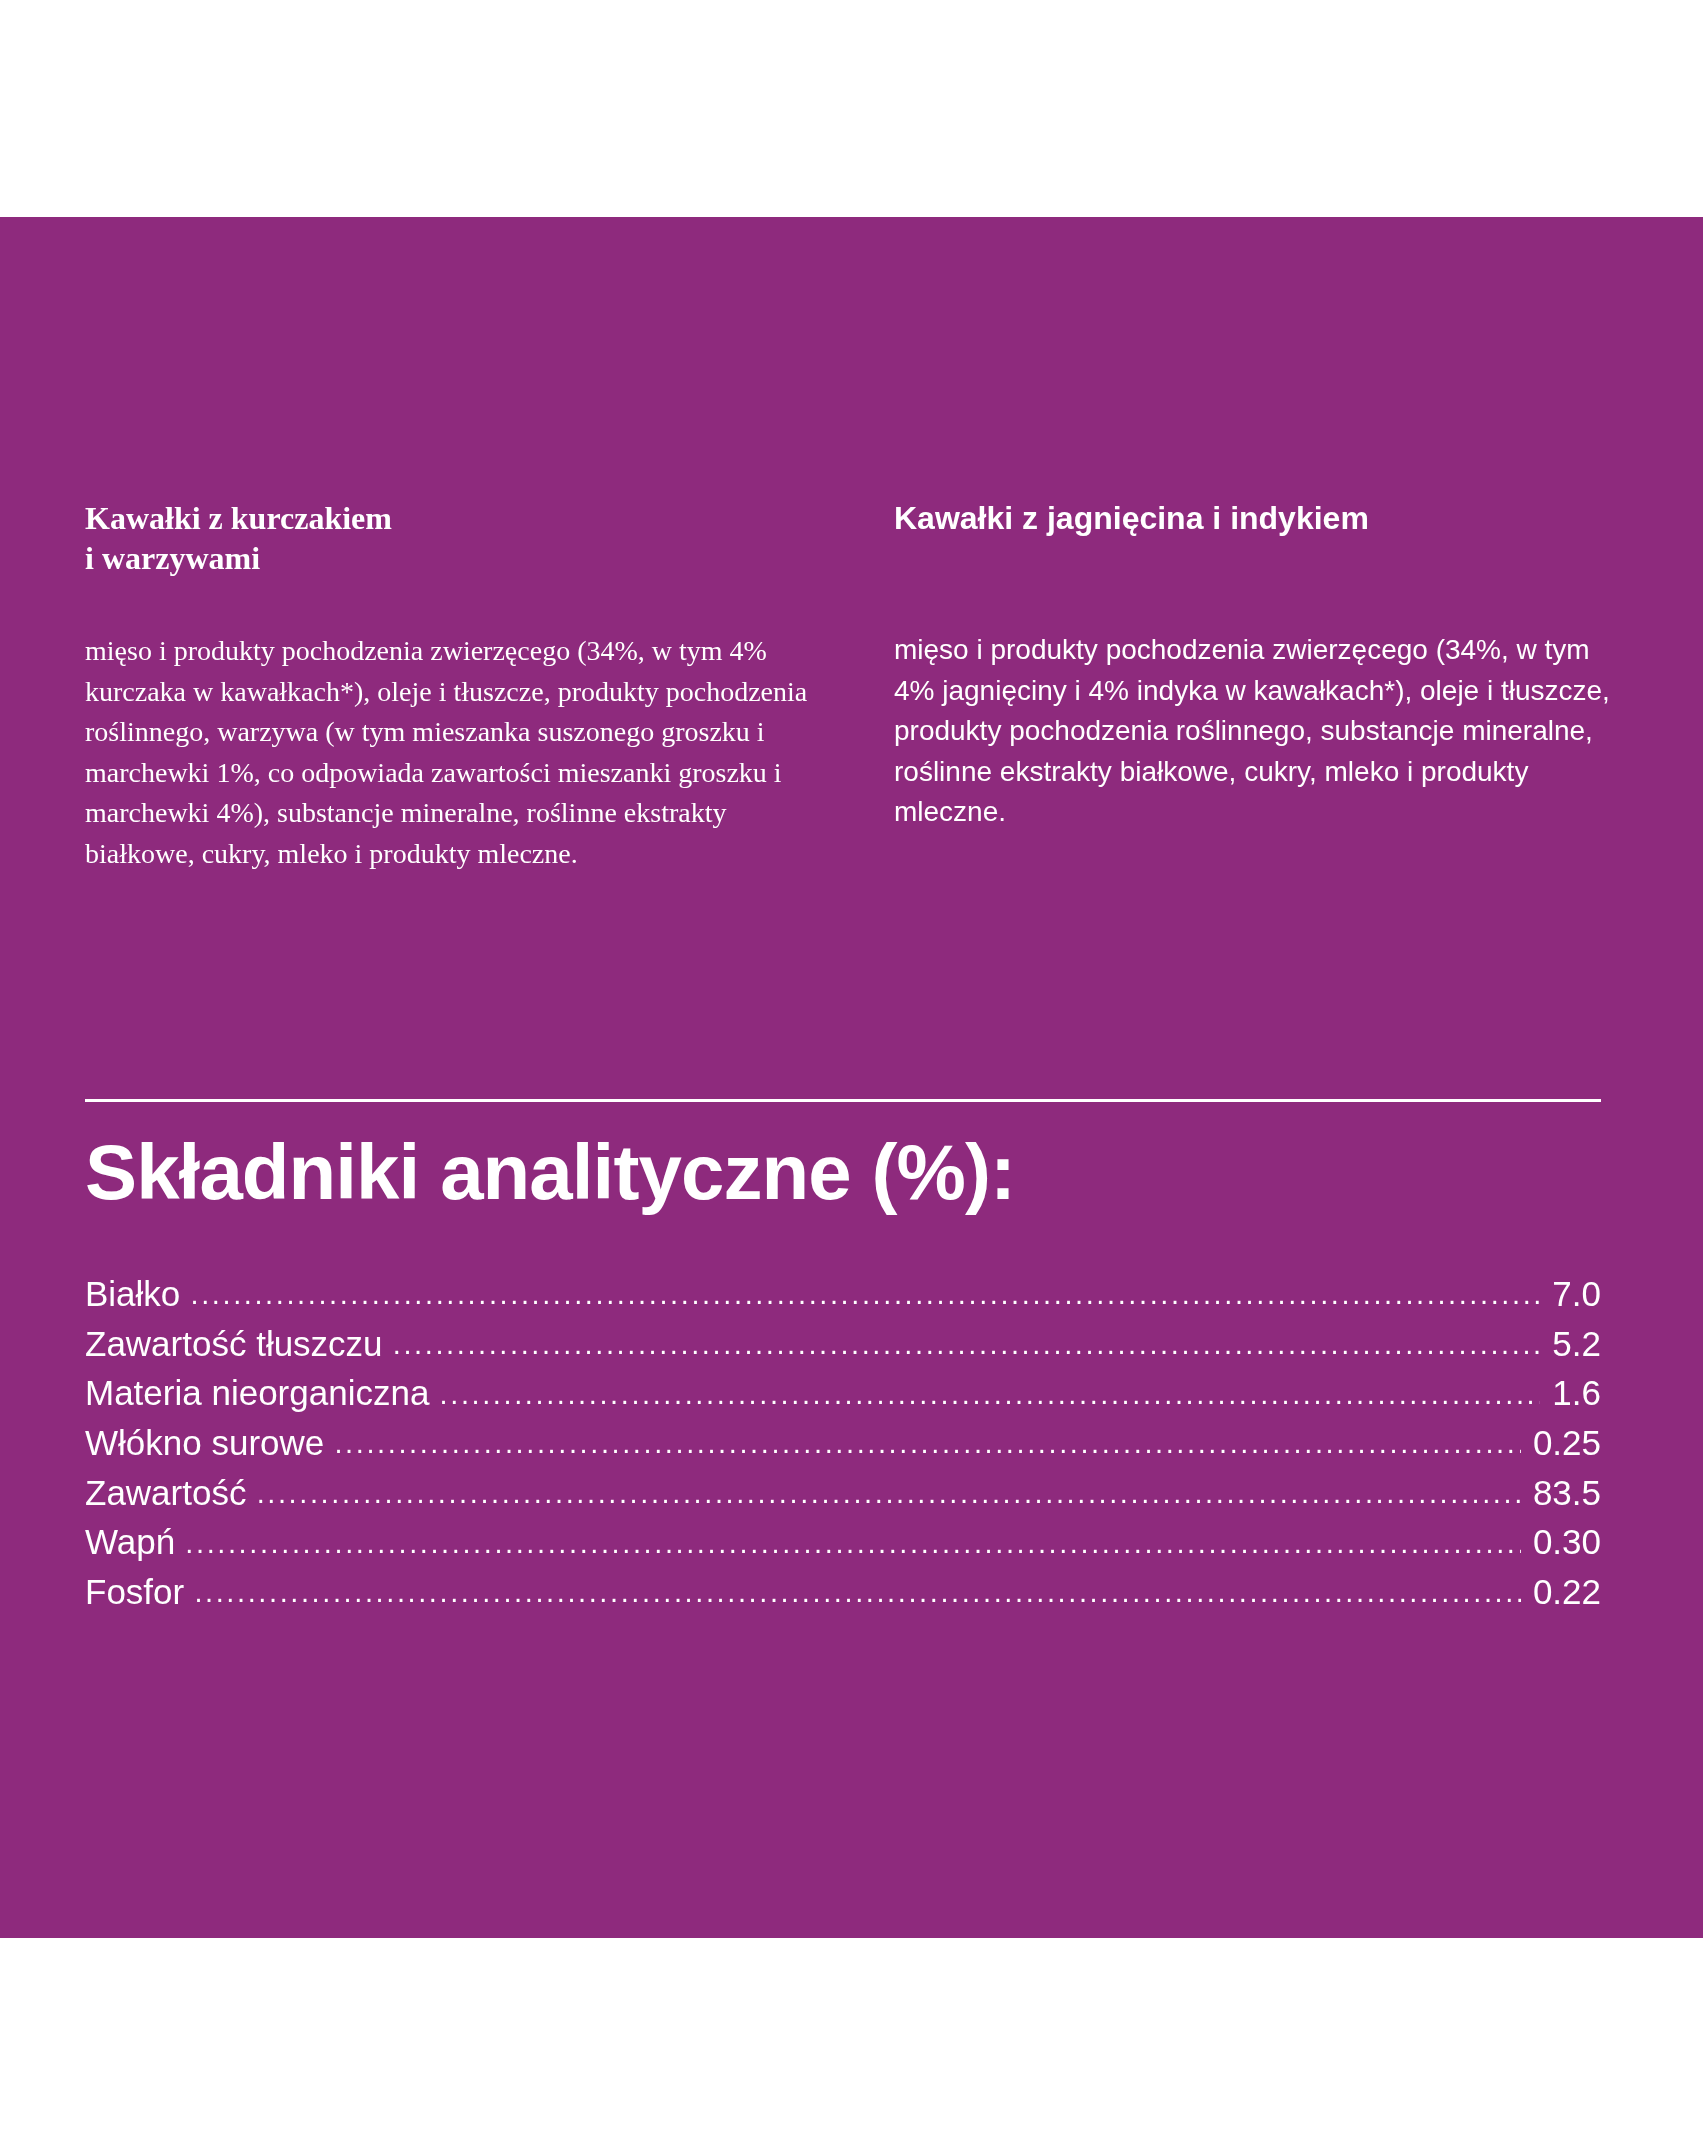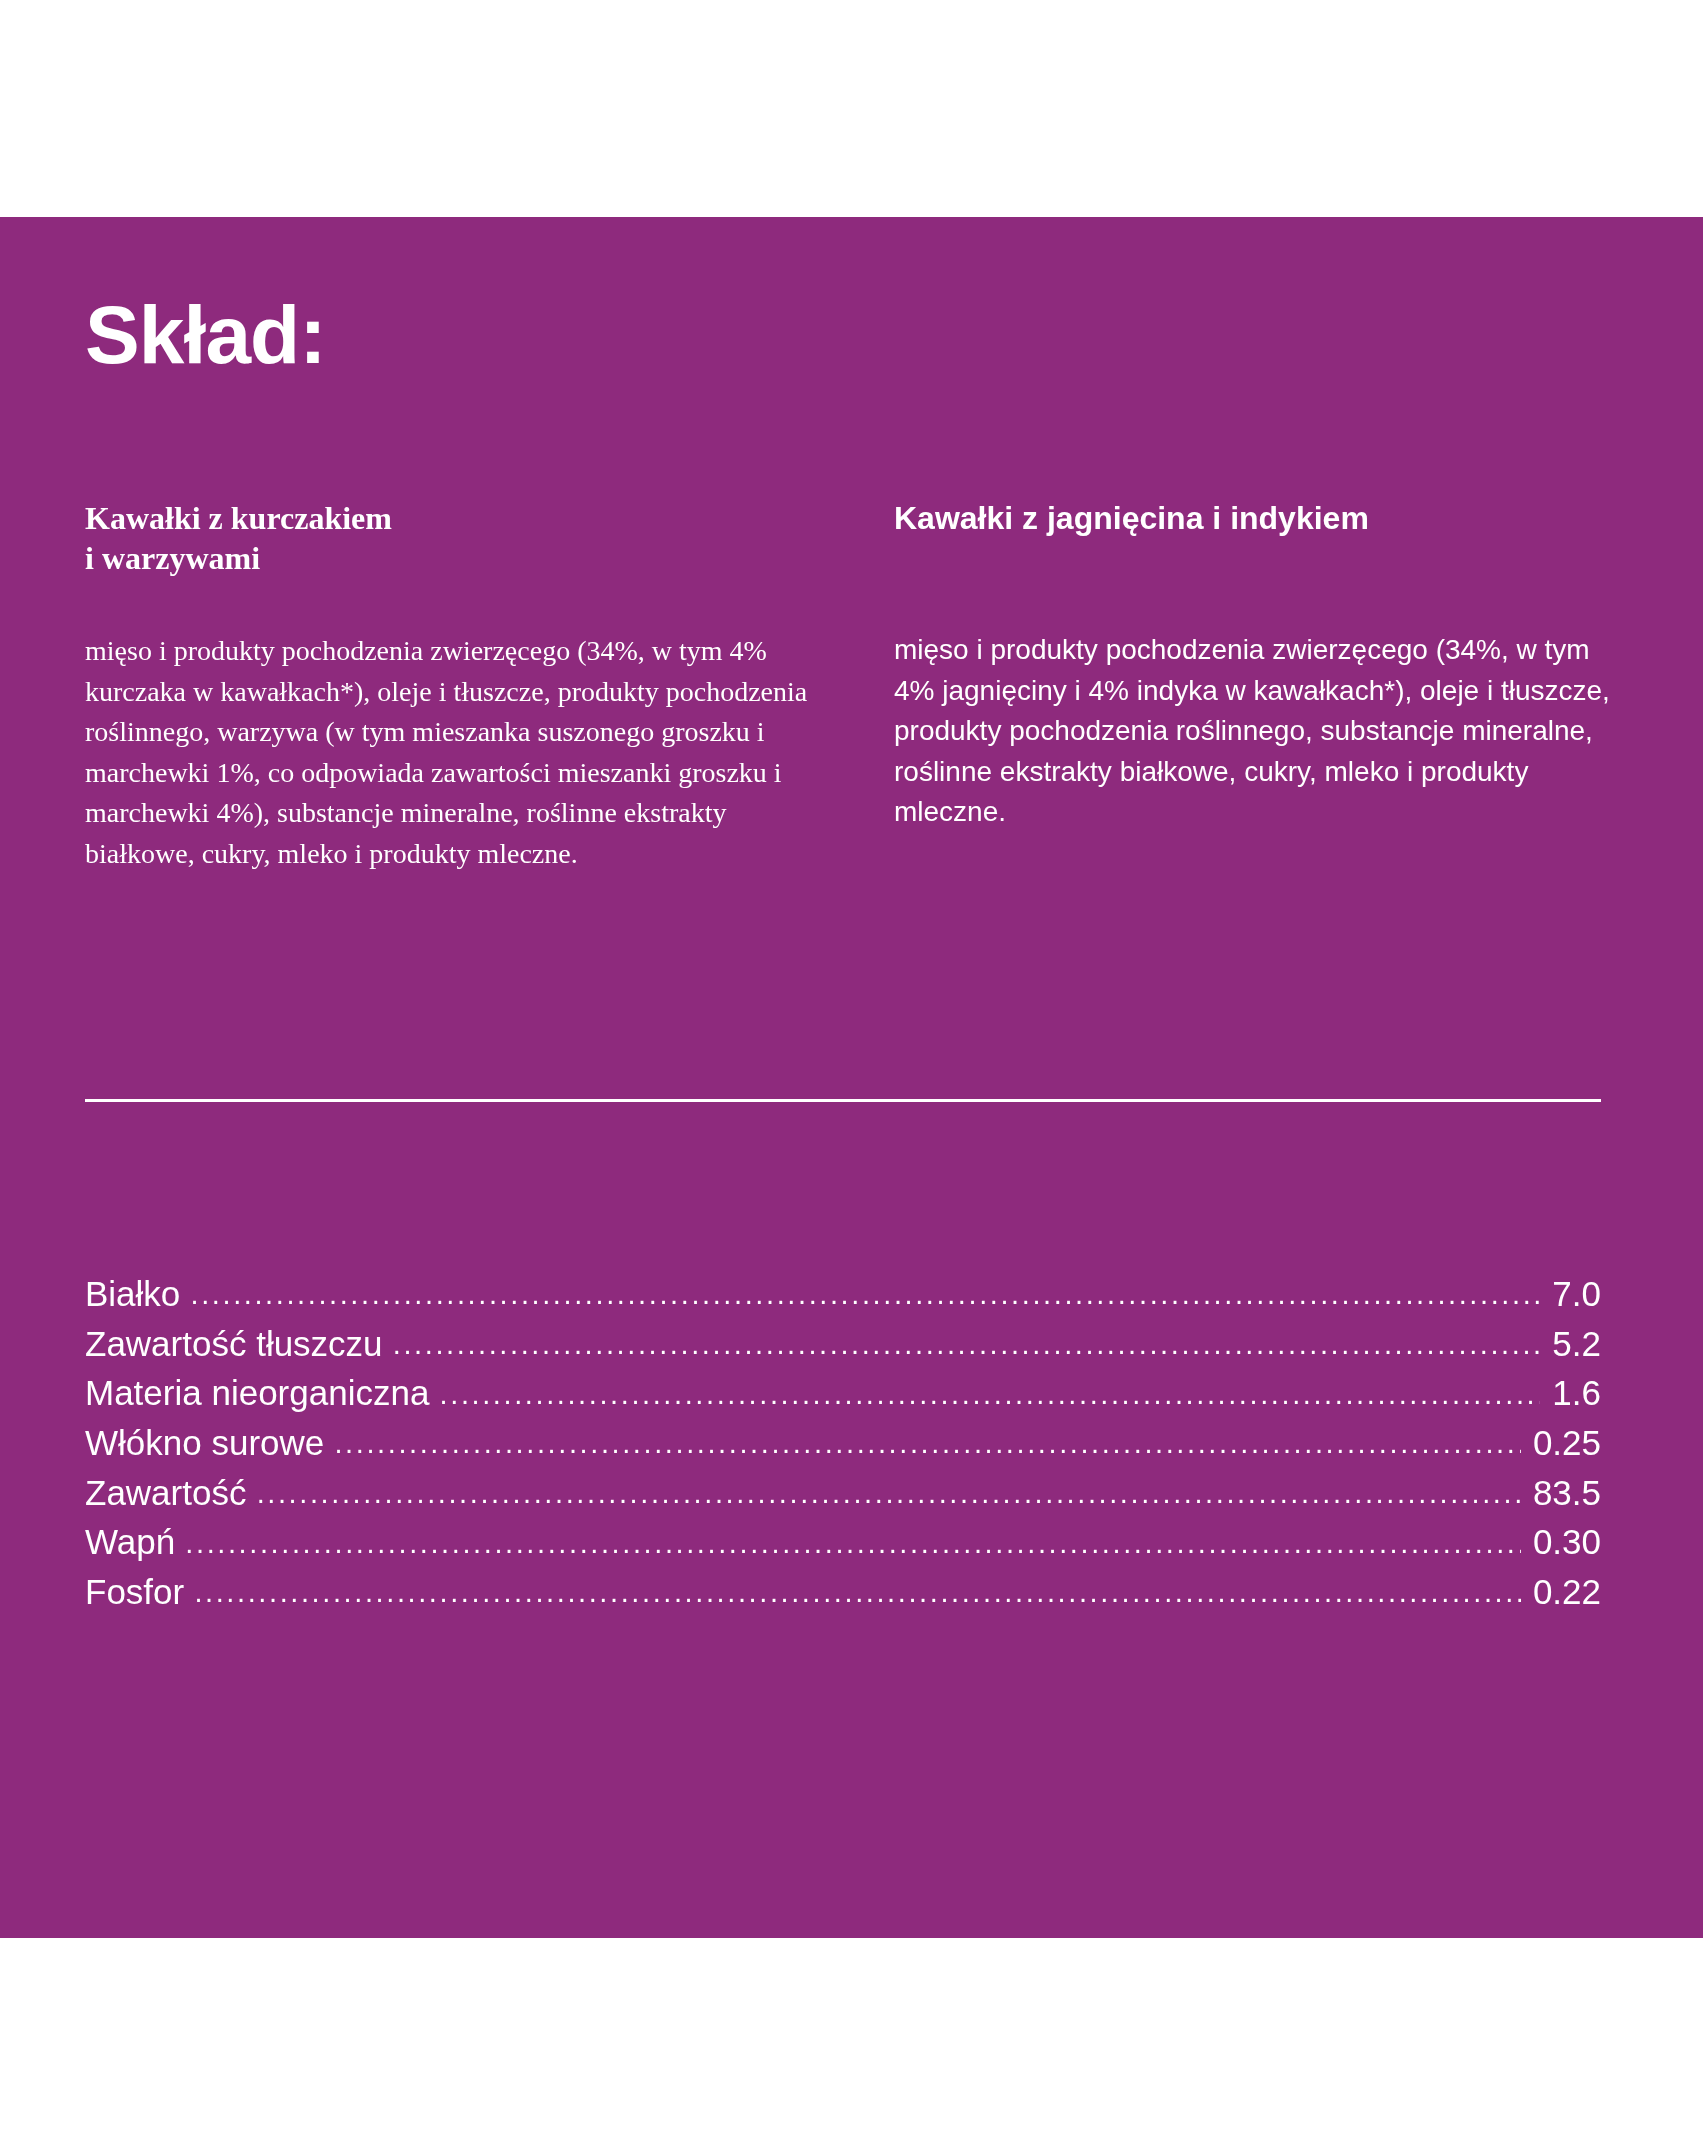--- a/index.html
+++ b/index.html
@@ -143,38 +143,38 @@
     color: #ffffff;
   }
 </style>
 </head>
 <body>
 
 <div class="page">
   <div class="panel">
     <div class="inner">
 
-      <div class="title-main">Skład:</div>
 
       <div class="cols">
 
         <div class="col col-left">
           <div class="col-head">Kawałki z kurczakiem<br>i warzywami</div>
           <div class="col-body">mięso i produkty pochodzenia zwierzęcego (34%, w tym 4% kurczaka w kawałkach*), oleje i tłuszcze, produkty pochodzenia roślinnego, warzywa (w tym mieszanka suszonego groszku i marchewki 1%, co odpowiada zawartości mieszanki groszku i marchewki 4%), substancje mineralne, roślinne ekstrakty białkowe, cukry, mleko i produkty mleczne.</div>
         </div>
 
         <div class="col col-right">
           <div class="col-head">Kawałki z jagnięcina i indykiem</div>
           <div class="col-body">mięso i produkty pochodzenia zwierzęcego (34%, w tym 4% jagnięciny i 4% indyka w kawałkach*), oleje i tłuszcze, produkty pochodzenia roślinnego, substancje mineralne, roślinne ekstrakty białkowe, cukry, mleko i produkty mleczne.</div>
         </div>
 
       </div>
 
       <div class="rule"></div>
 
+      <div class="title-analytic">Składniki analityczne (%):</div>
 
       <div class="table">
         <div class="row">
           <span class="label">Białko</span>
           <span class="dots">........................................................................................................................................................................................................</span>
           <span class="value">7.0</span>
         </div>
         <div class="row">
           <span class="label">Zawartość tłuszczu</span>
           <span class="dots">........................................................................................................................................................................................................</span>

